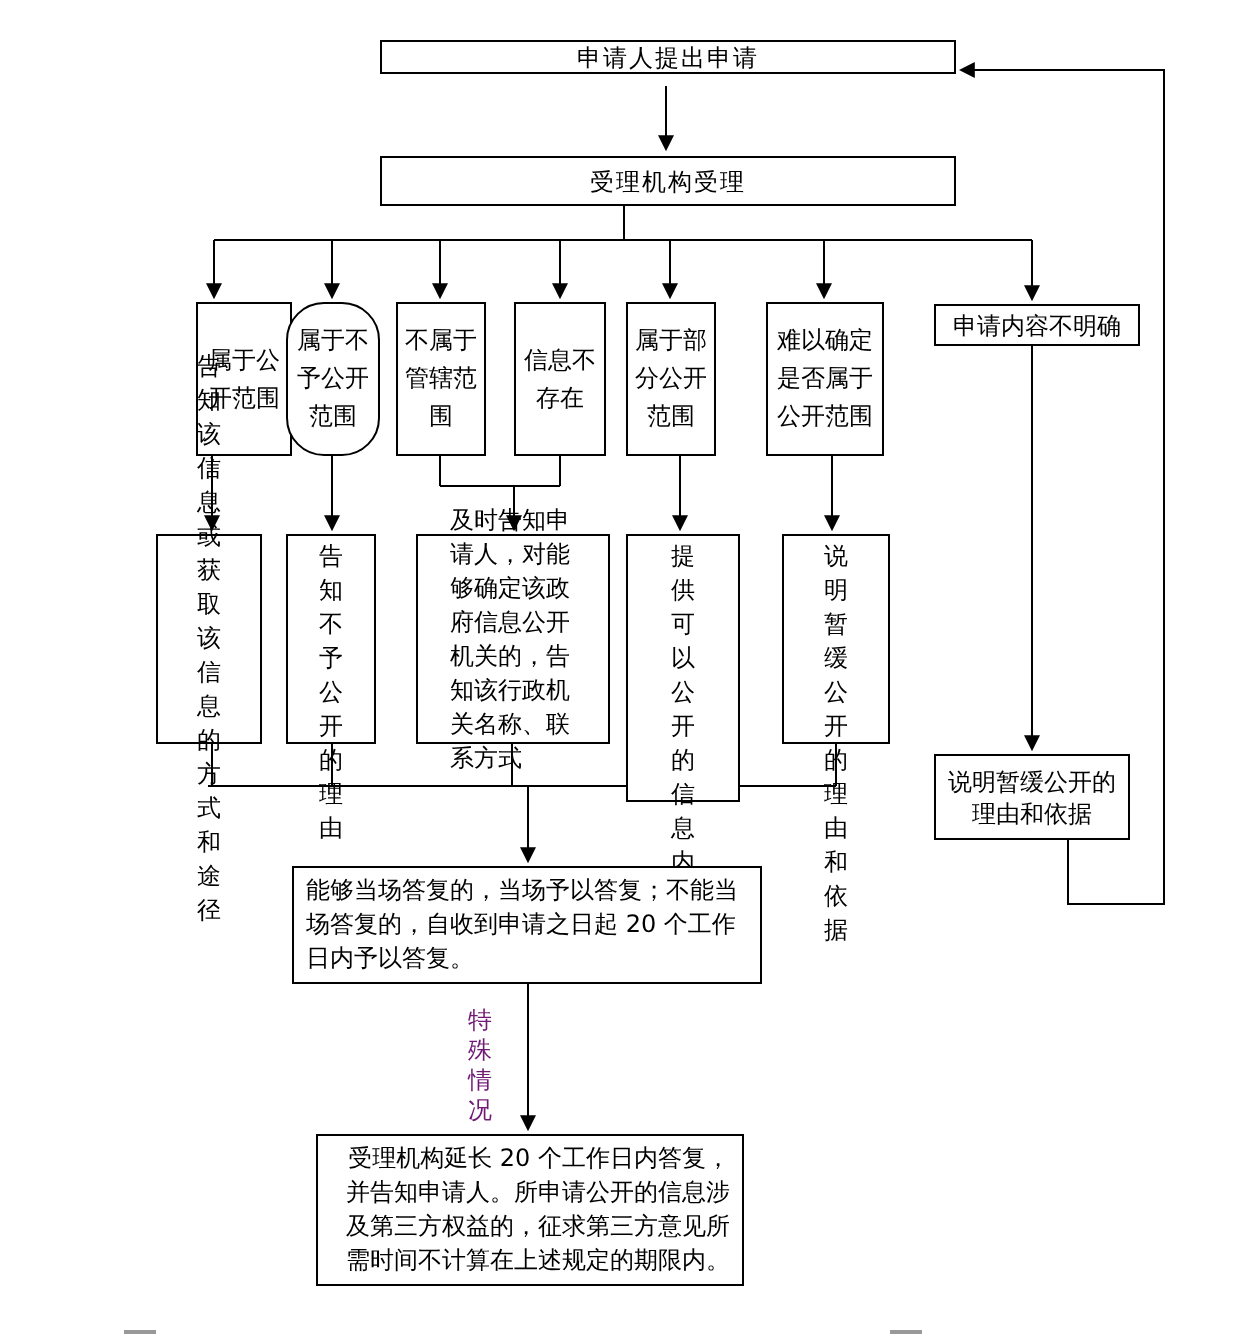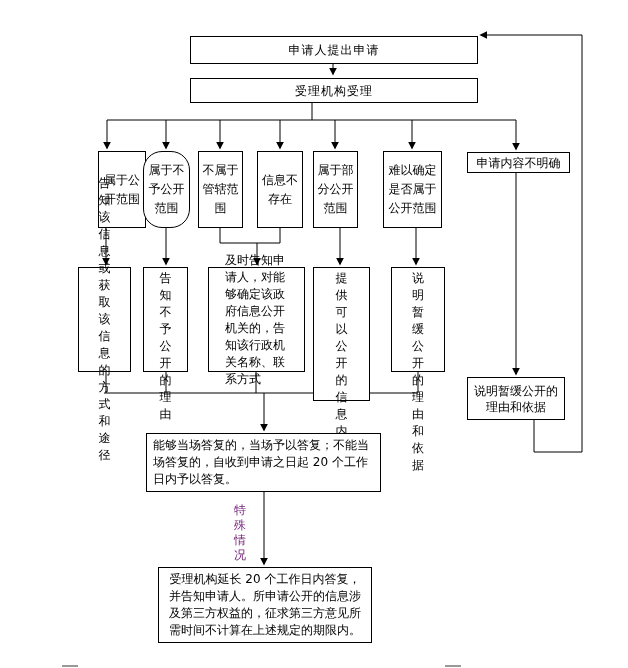--- a/index.html
+++ b/index.html
@@ -101,21 +101,21 @@
       <path d="M264,393 V430" marker-end="url(#arrow)"></path>
 
       <path d="M264,492 V564" marker-end="url(#arrow)"></path>
 
       <path d="M516,173 V374" marker-end="url(#arrow)"></path>
 
       <path d="M534,420 V452 H582 V35 H481" marker-end="url(#arrow)"></path>
     </g>
   </svg>
 
-  <div class="node banner" style="left:190px; top:36px; width:288px; height:28px;">申请人提出申请</div>
+  <div class="node banner" style="left:190px; top:20px; width:288px; height:17px;">申请人提出申请</div>
 
   <div class="node banner" style="left:190px; top:78px; width:288px; height:25px;">受理机构受理</div>
 
   <div class="node row1" style="left:98px; top:151px; width:48px; height:77px;">属于公开范围</div>
 
   <div class="node row1" style="left:143px; top:151px; width:47px; height:77px;border-radius:19px;">属于不予公开范围</div>
 
   <div class="node row1" style="left:198px; top:151px; width:45px; height:77px;">不属于管辖范围</div>
 
   <div class="node row1" style="left:257px; top:151px; width:46px; height:77px;font-family:Liberation Serif, serif;">信息不存在</div>
@@ -135,18 +135,18 @@
   <div class="node row2" style="left:313px; top:267px; width:57px; height:134px; align-items:flex-start;">提供可以公开的信息内容</div>
 
   <div class="node row2" style="left:391px; top:267px; width:54px; height:105px; align-items:flex-start;">说明暂缓公开的理由和依据</div>
 
   <div class="node" style="left:467px; top:377px; width:98px; height:43px;">说明暂缓公开的理由和依据</div>
 
   <div class="node" style="left:146px; top:433px; width:235px; height:59px; text-align:left; line-height:17px; padding:2px 6px;">能够当场答复的，当场予以答复；不能当场答复的，自收到申请之日起 20 个工作日内予以答复。</div>
 
   <div class="free-label" style="left:232px; top:503px; width:16px; height:62px;">特殊情况</div>
 
-  <div class="node" style="left:158px; top:567px; width:214px; height:76px; text-align:center; line-height:17px; padding:3px 6px;">受理机构延长 20 个工作日内答复，并告知申请人。所申请公开的信息涉及第三方权益的，征求第三方意见所需时间不计算在上述规定的期限内。</div>
+  <div class="node" style="left:158px; top:567px; width:214px; height:76px; text-align:right; line-height:17px; padding:3px 6px;">受理机构延长 20 个工作日内答复，并告知申请人。所申请公开的信息涉及第三方权益的，征求第三方意见所需时间不计算在上述规定的期限内。</div>
 
   <div class="partial-mark" style="left:62px; top:665px; width:16px;"></div>
   <div class="partial-mark" style="left:445px; top:665px; width:16px;"></div>
 
 </div>
 
 </body></html>

